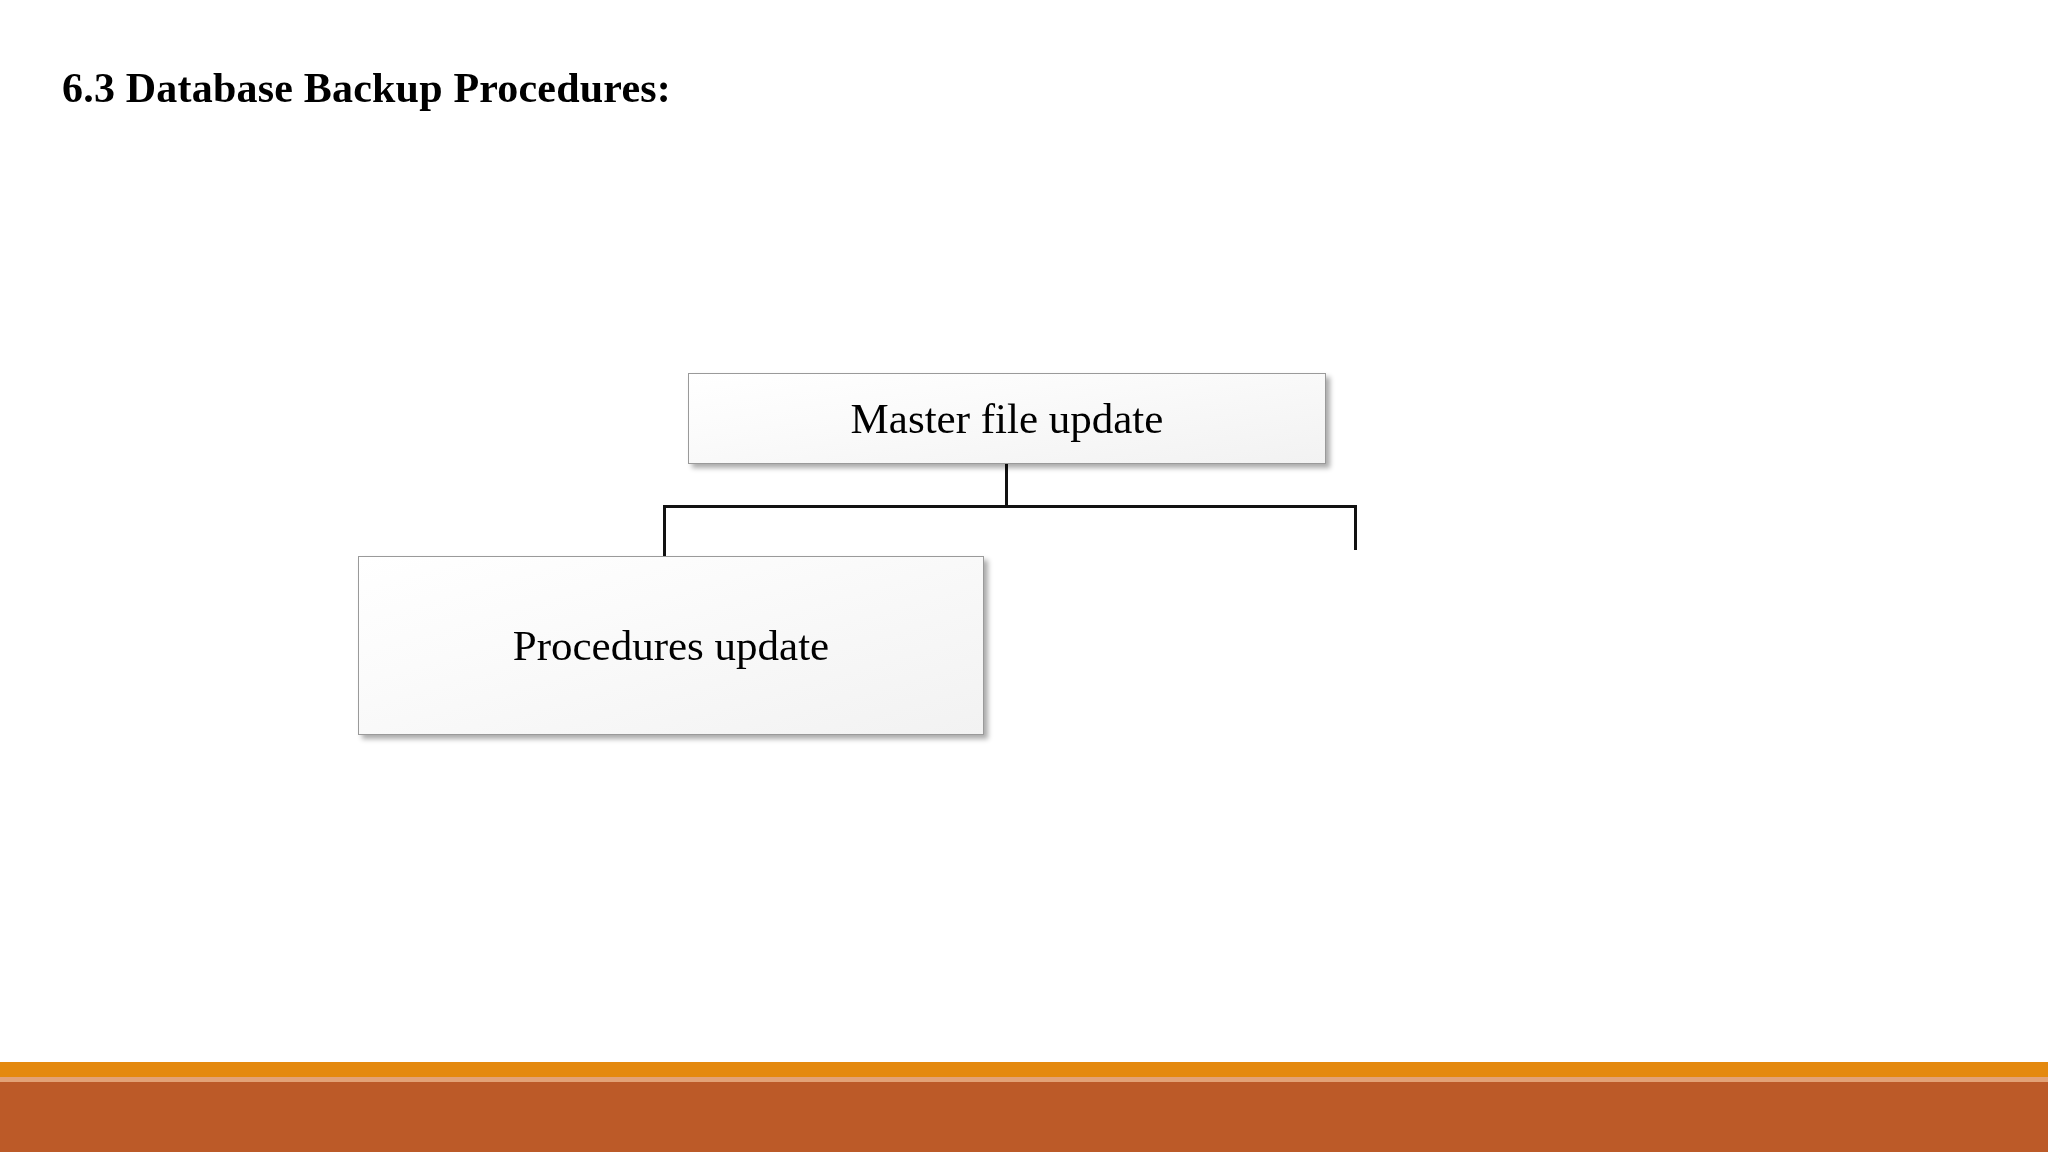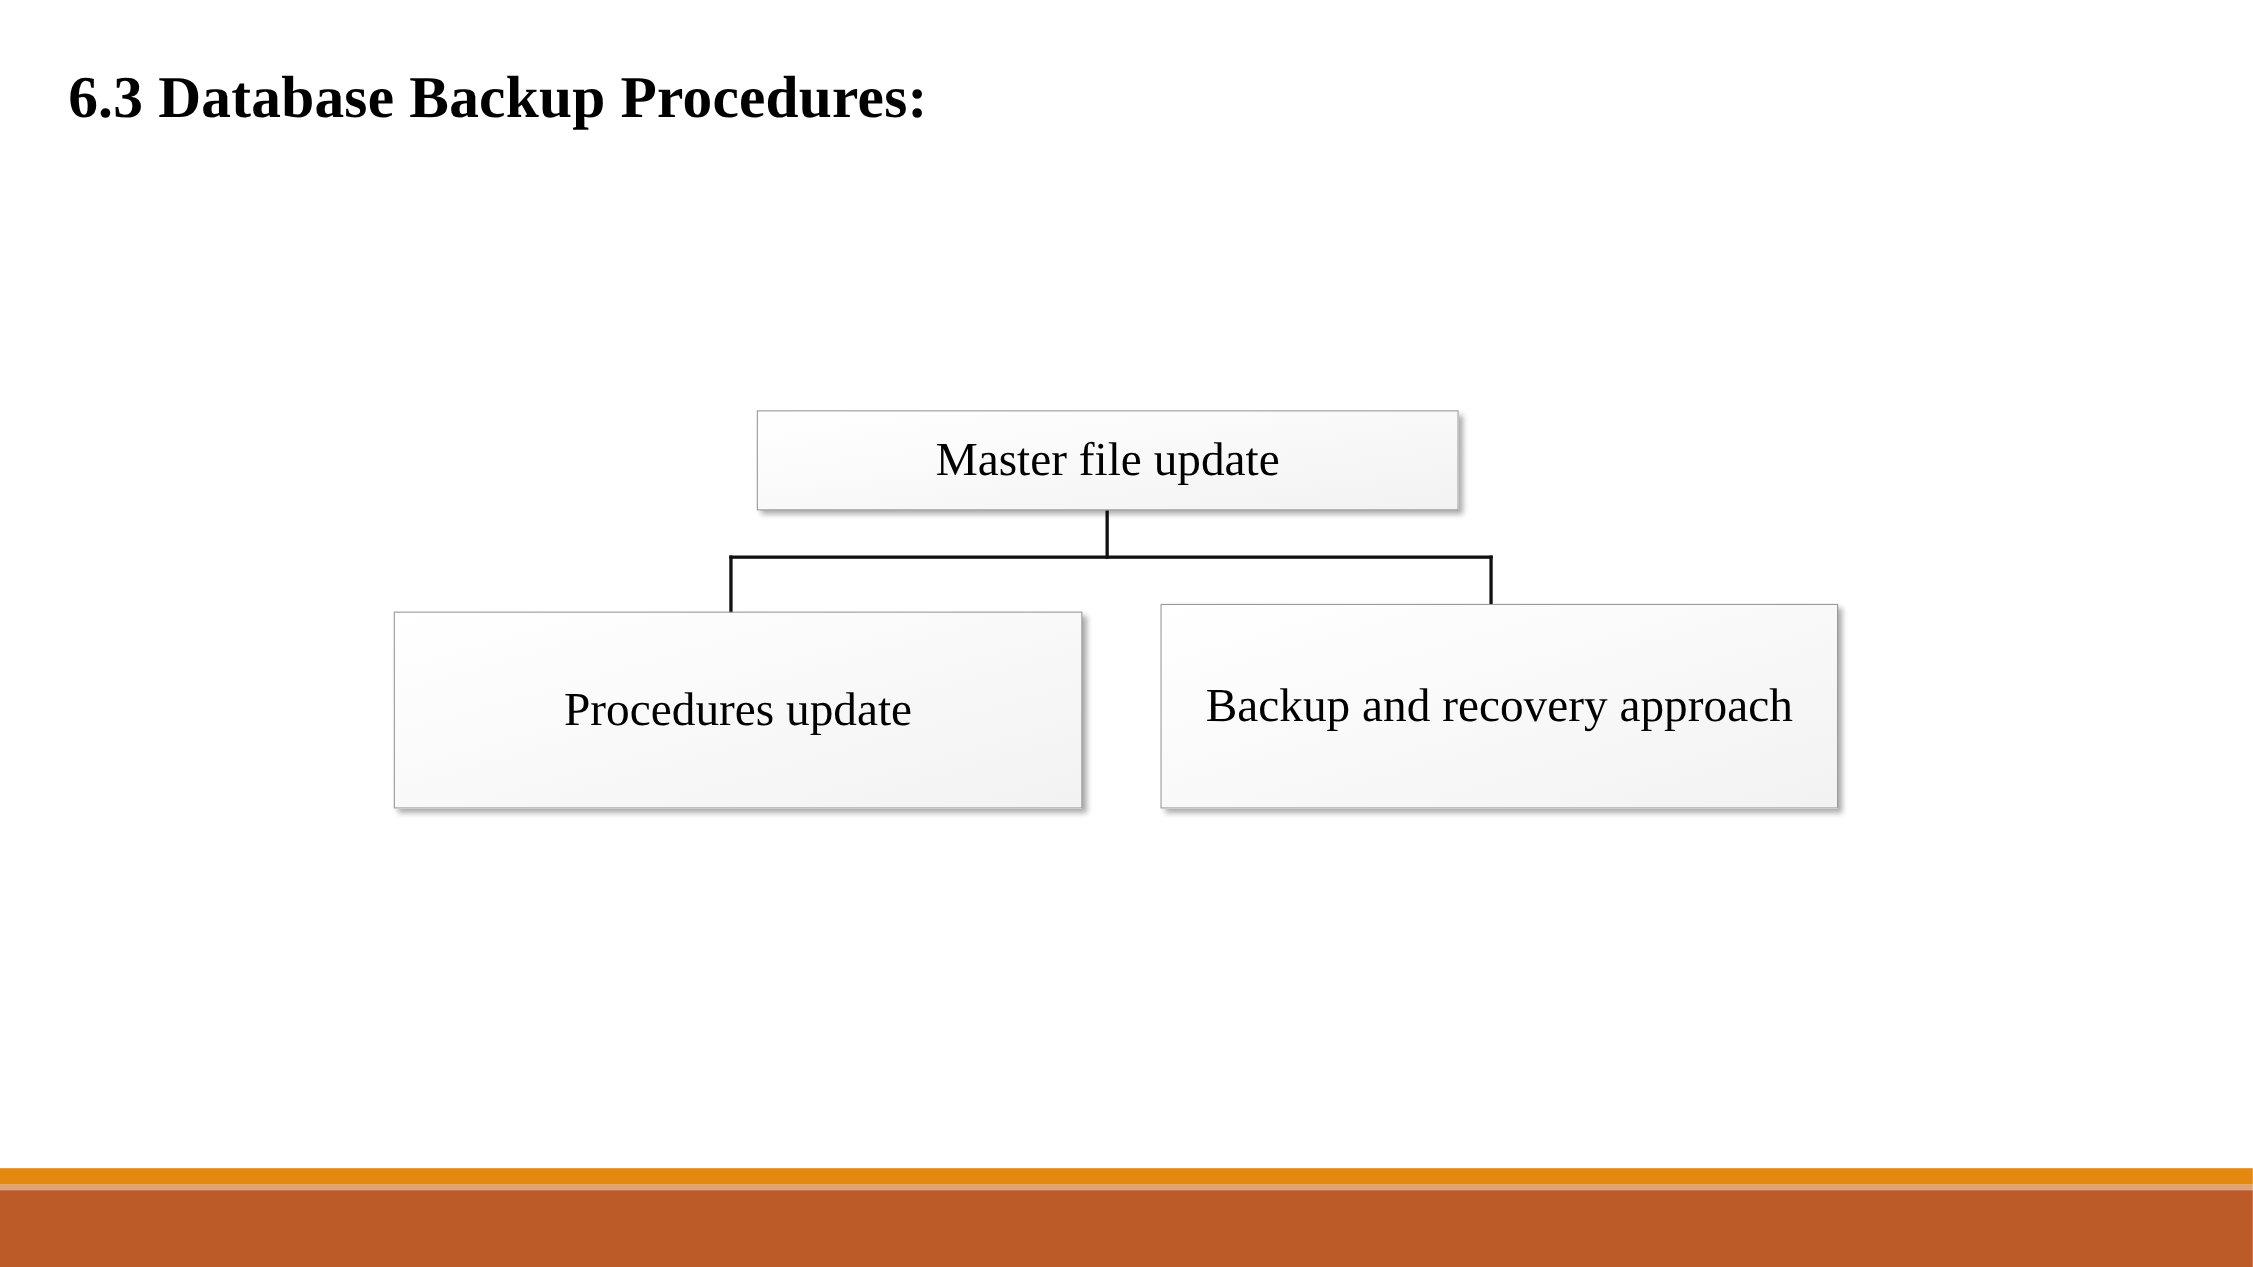--- a/index.html
+++ b/index.html
@@ -21,21 +21,21 @@
     background: #ffffff;
   }
 
   
   .slide-title {
     position: absolute;
     left: 62px;
     top: 56px;
     font-family: "Liberation Serif", "DejaVu Serif", serif;
     font-weight: bold;
-    font-size: 54px;
+    font-size: 42px;
     line-height: 64px;
     color: #000000;
     letter-spacing: 0.2px;
     white-space: nowrap;
   }
 
   
   .diagram {
     position: absolute;
     left: 0;
@@ -146,21 +146,20 @@
 
     <div class="conn conn-stem"></div>
     <div class="conn conn-bus"></div>
     <div class="conn conn-drop-left"></div>
     <div class="conn conn-drop-right"></div>
 
     <div class="node node-root">Master file update</div>
 
     <div class="node node-left">Procedures update</div>
 
-    <div class="node node-right">Backup and recovery approach</div>
 
   </div>
 
   <div class="band band-orange"></div>
   <div class="band band-hairline"></div>
   <div class="band band-brick"></div>
 
 </div>
 
 </body></html>

